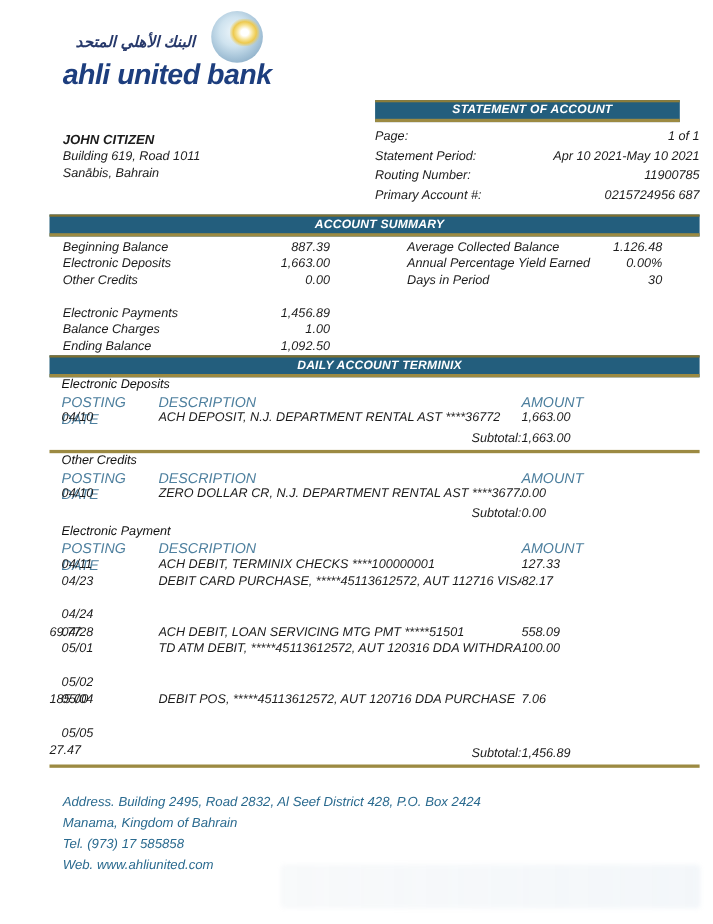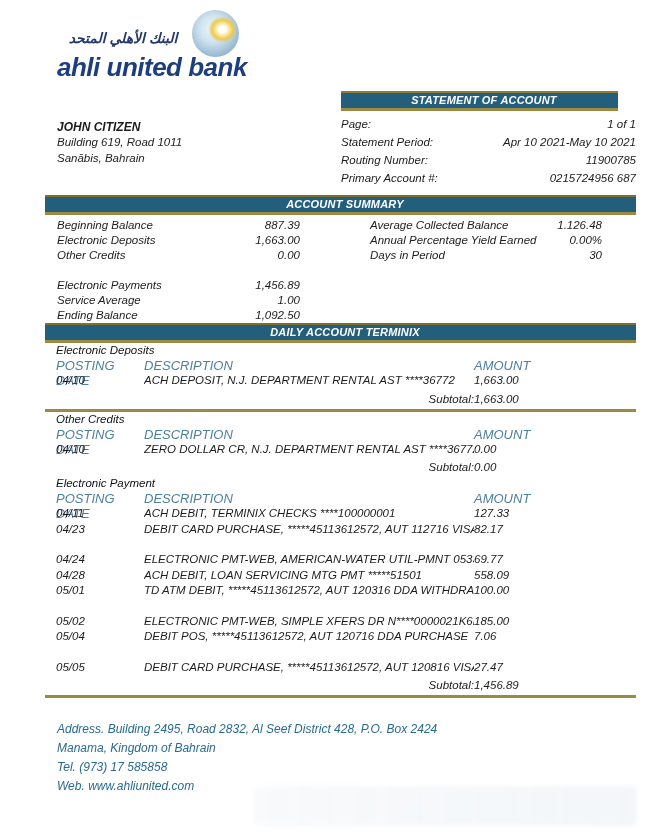--- a/index.html
+++ b/index.html
@@ -45,21 +45,21 @@
   .sum-row{display:flex;height:15px;line-height:15px;font-size:11.5px;}
   .sum-row .v{margin-left:auto;text-align:right;}
   
   .activity{position:absolute;left:45px;top:323px;width:591px;}
   .sec-name{height:13px;line-height:13px;margin:1px 0 1px 11px;font-size:11.5px;color:#111;}
   .col-head{display:flex;height:15px;line-height:15px;font-size:13px;color:#4d7f9e;}
   .c-date,.a-date{margin-left:11px;width:88px;}
   .c-desc,.a-desc{flex:1;white-space:nowrap;overflow:hidden;}
   .c-amt,.a-amt{width:120px;padding-right:42px;}
   .act-row{display:flex;height:15.5px;line-height:15.5px;font-size:11.5px;}
-  .act-row.gap{margin-top:15px;}
+  .act-row.gap{margin-top:15px;flex-direction:column;}
   .sub-row{display:flex;height:15px;line-height:15px;font-size:11.5px;margin-top:3px;margin-bottom:2px;}
   .sub-label{margin-left:auto;}
   .gold-line{height:3px;background:#9c8a42;margin-top:2px;margin-bottom:1px;}
   
   .footer{position:absolute;left:57px;top:722px;font-size:12px;color:#2a6a8f;}
   .f-line{height:19px;}
   .watermark{
     position:absolute;left:255px;top:786px;width:382px;height:40px;border-radius:4px;
     background:linear-gradient(90deg, rgba(120,150,170,0.05), rgba(140,175,205,0.10));
     filter:blur(2px);
@@ -124,21 +124,21 @@
           </div>
           <div class="sum-row">
             <span class="k"></span>
             <span class="v"></span>
           </div>
           <div class="sum-row">
             <span class="k">Electronic Payments</span>
             <span class="v">1,456.89</span>
           </div>
           <div class="sum-row">
-            <span class="k">Service Average</span>
+            <span class="k">Balance Charges</span>
             <span class="v">1.00</span>
           </div>
           <div class="sum-row">
             <span class="k">Ending Balance</span>
             <span class="v">1,092.50</span>
           </div>
         </div>
       <div id="sum-right" class="sum-col right">
           <div class="sum-row">
             <span class="k">Average Collected Balance</span>

